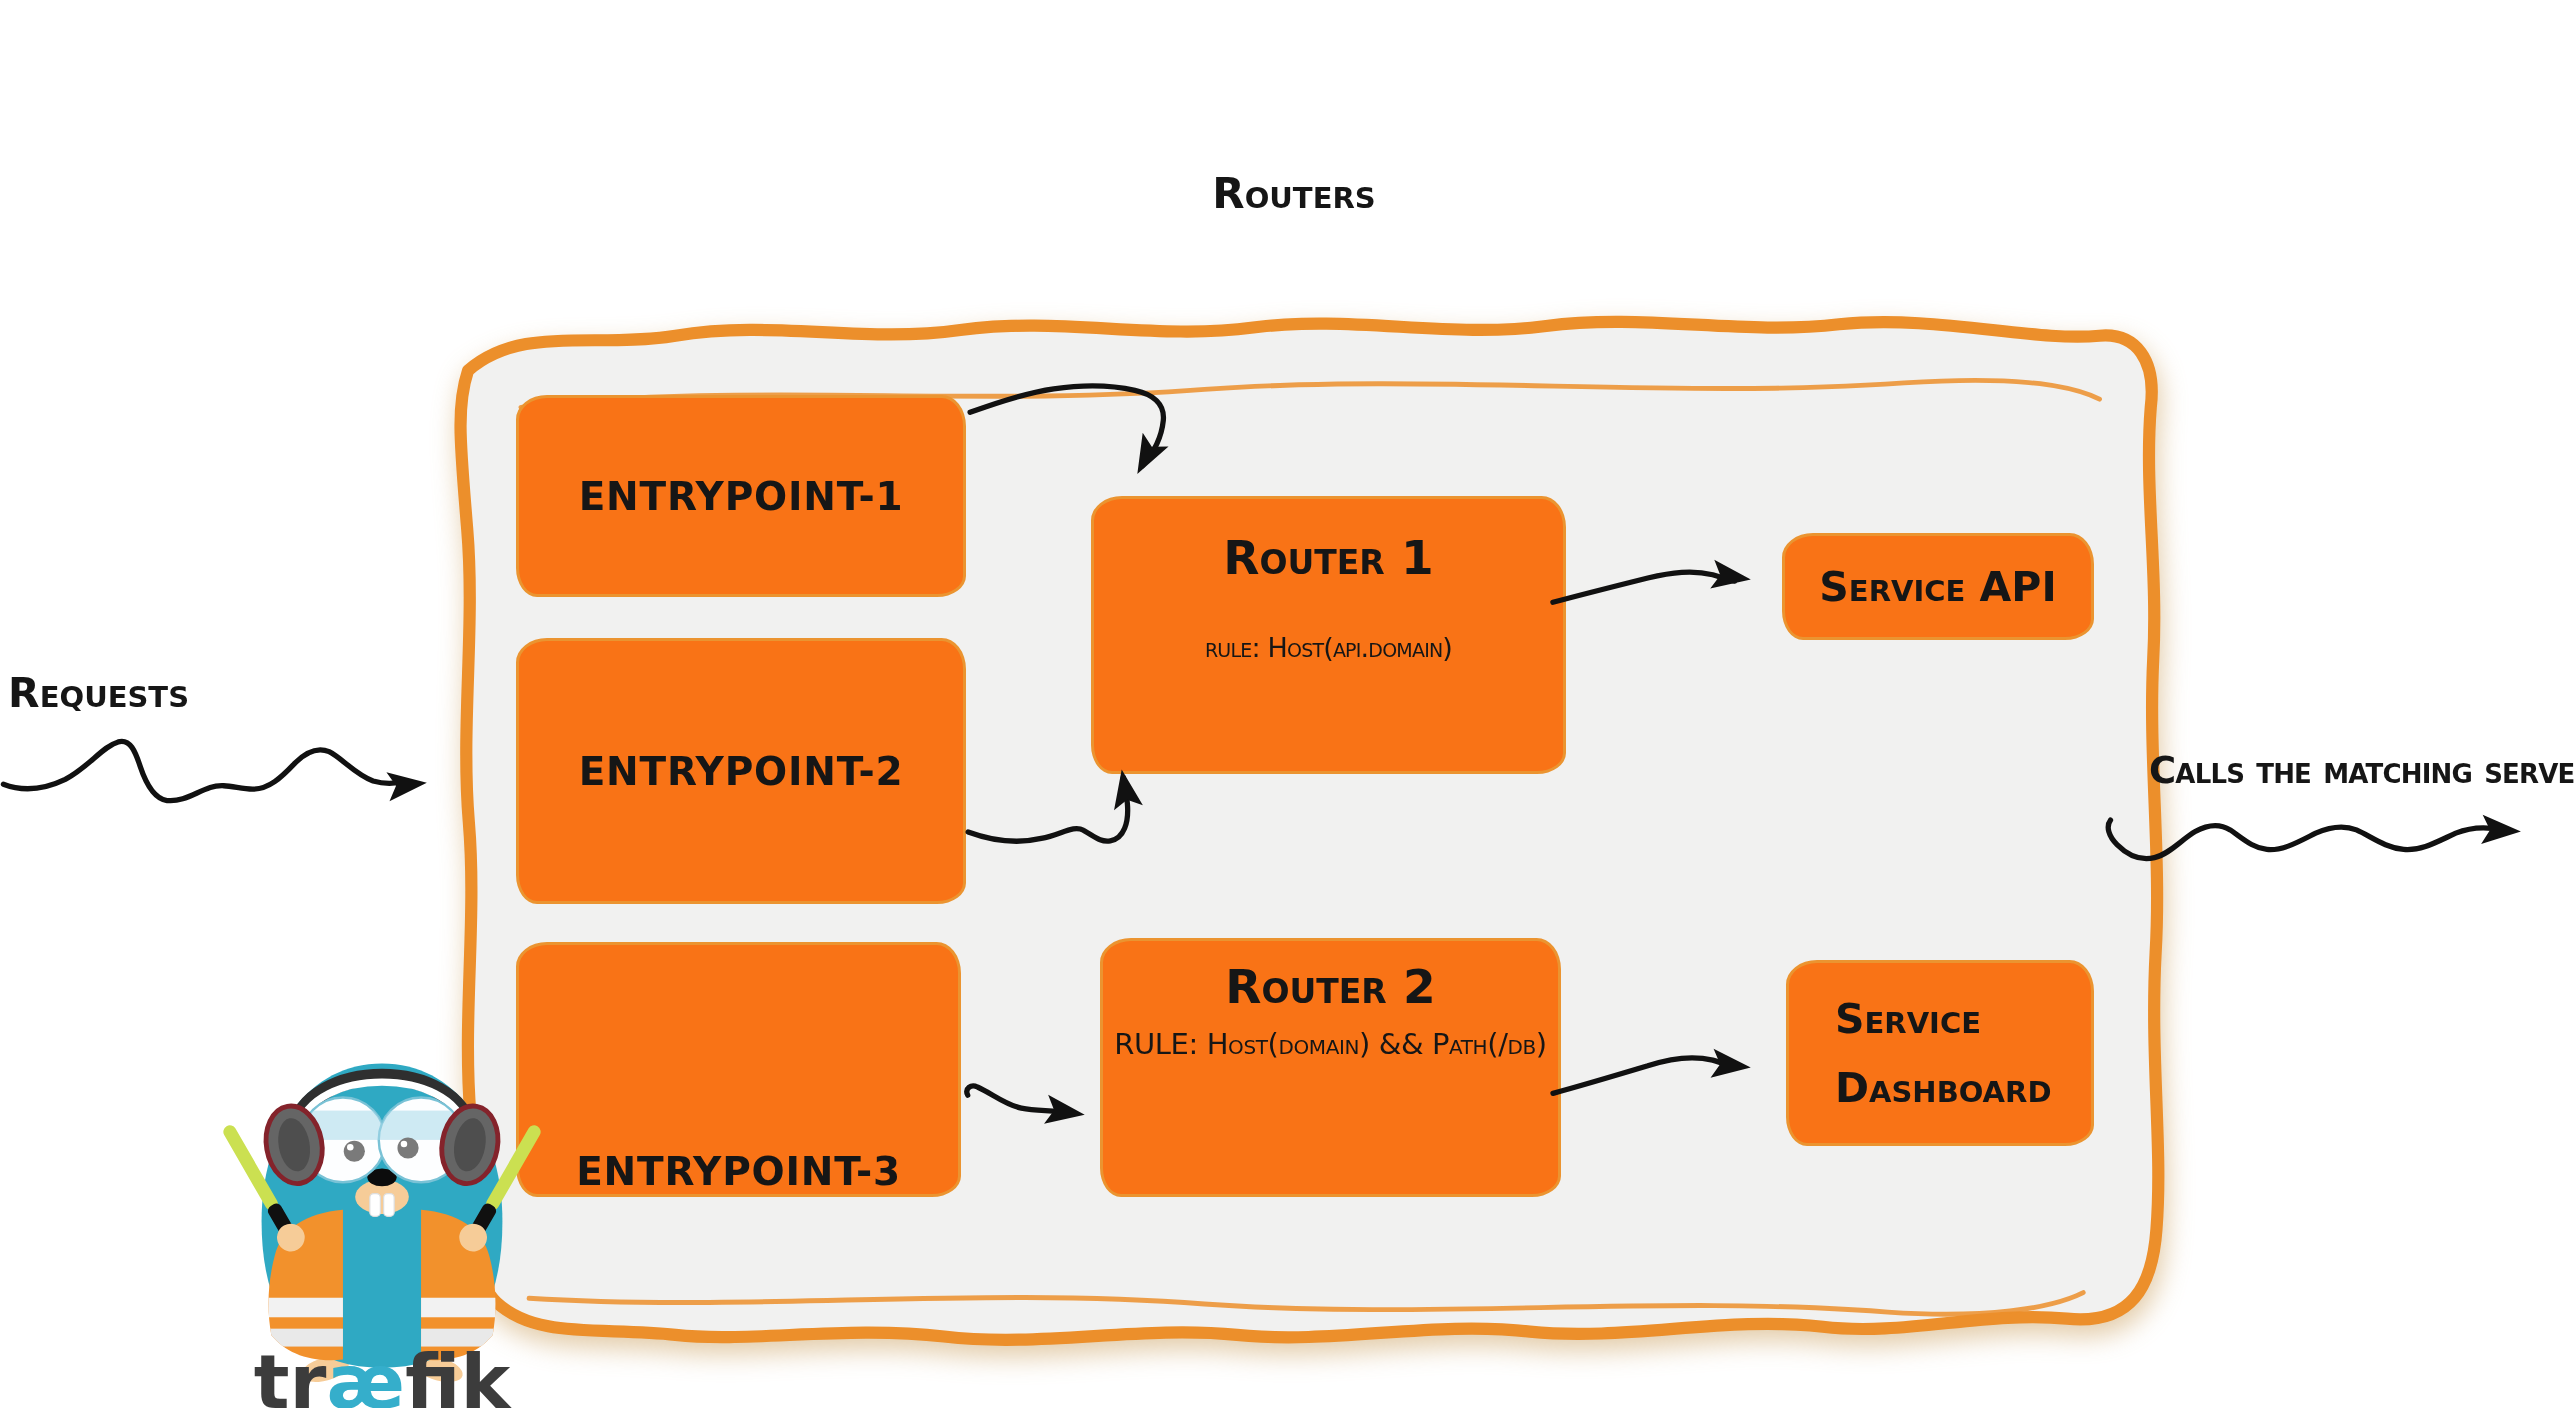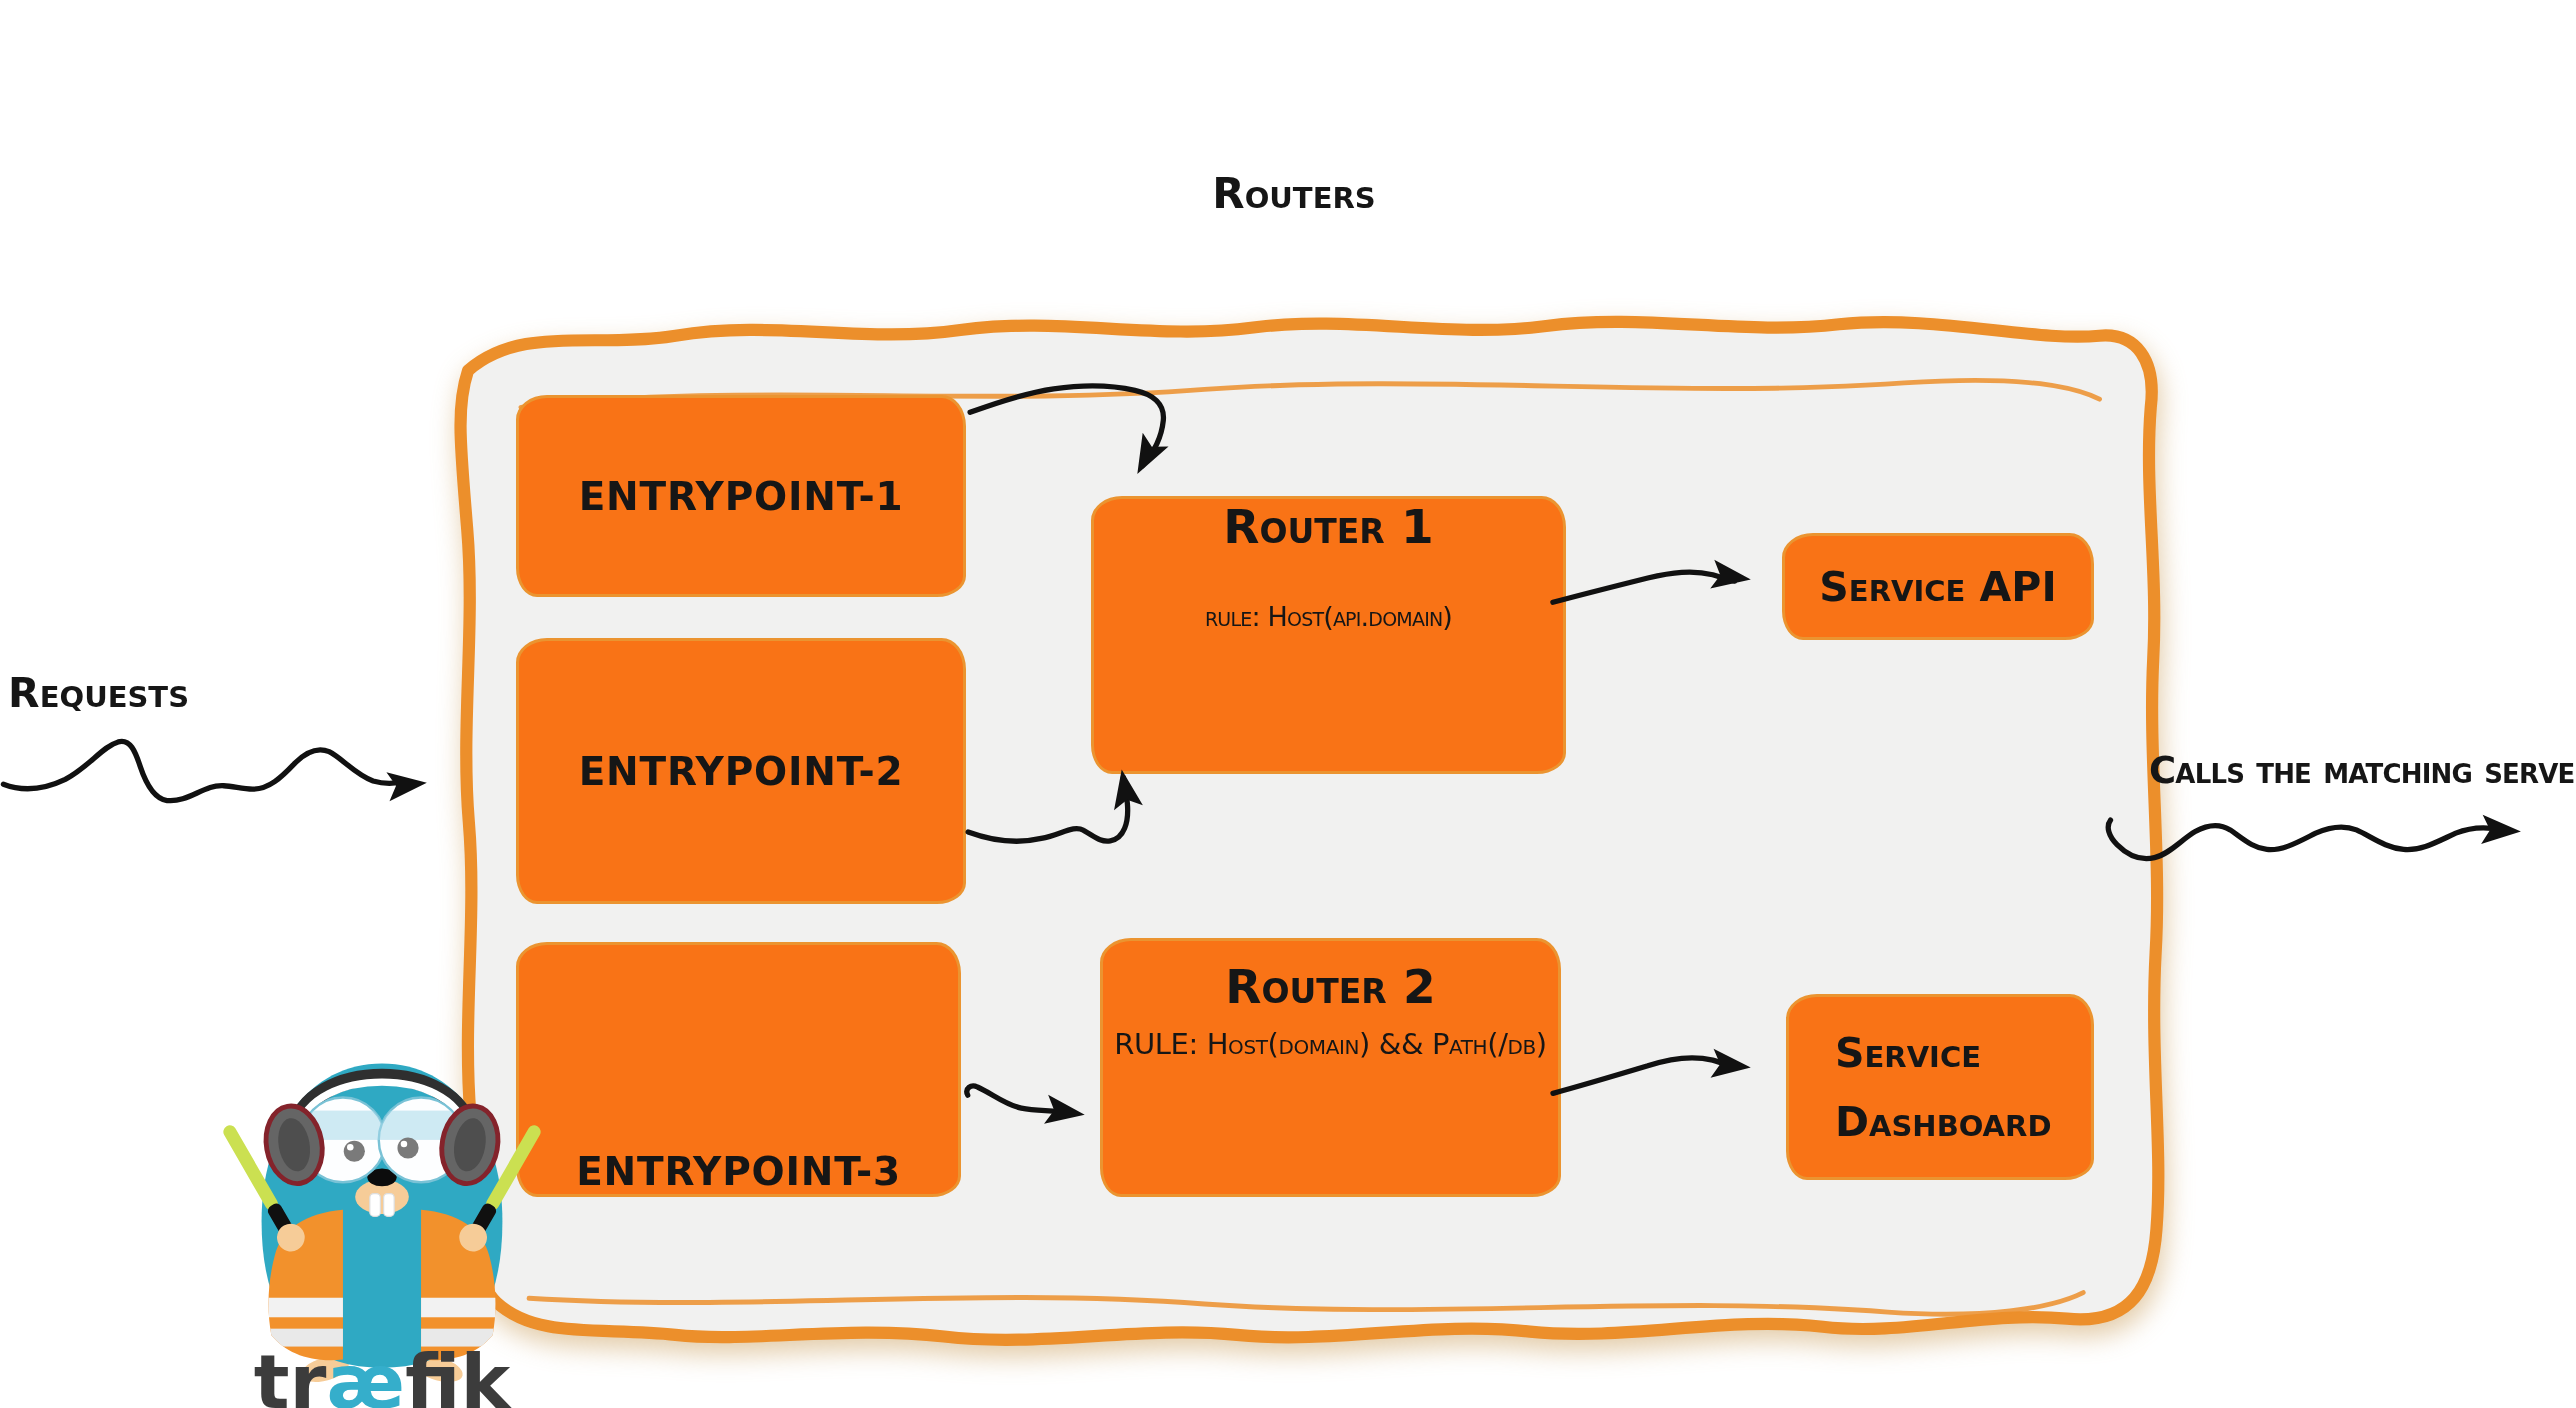--- a/index.html
+++ b/index.html
@@ -20,31 +20,31 @@
        box-sizing:border-box;display:flex;z-index:2;}
   .center{align-items:center;justify-content:center;}
 
   #ep1{left:516px;top:395px;width:450px;height:202px;}
   #ep2{left:516px;top:638px;width:450px;height:266px;}
   #ep3{left:516px;top:942px;width:445px;height:255px;align-items:flex-end;}
   .ep-label{font-size:39px;font-weight:600;letter-spacing:0.8px;text-transform:uppercase;}
 
   #router1{left:1091px;top:496px;width:475px;height:278px;
            flex-direction:column;align-items:center;justify-content:flex-start;
-           row-gap:47px;}
+           padding-top:31px;row-gap:47px;}
   #router2{left:1100px;top:938px;width:461px;height:259px;
            flex-direction:column;align-items:center;justify-content:flex-start;
            padding-top:18px;row-gap:13px;}
   .router-title{font-size:47px;font-weight:600;}
   .rule-lg{font-size:27px;letter-spacing:-0.8px;}
   .rule-sm{font-size:29px;letter-spacing:-0.4px;}
   .mw{font-size:36px;letter-spacing:-0.4px;font-weight:500;}
 
   #serviceApi{left:1782px;top:533px;width:312px;height:107px;}
-  #serviceDash{left:1786px;top:994px;width:308px;height:186px;
+  #serviceDash{left:1786px;top:960px;width:308px;height:186px;
                flex-direction:column;align-items:flex-start;justify-content:center;
                padding-left:46px;row-gap:21px;box-sizing:border-box;}
   .svc-label{font-size:41px;font-weight:600;}
 
   
   #diagram-title{left:952px;top:169px;width:684px;text-align:center;
                  font-size:42px;font-weight:600;z-index:2;}
   #requests-label{left:8.1px;top:669px;font-size:41px;font-weight:600;z-index:2;}
   #calls-label{left:2149px;top:749px;width:427px;font-size:37px;letter-spacing:-0.8px;
                font-weight:600;z-index:2;}

